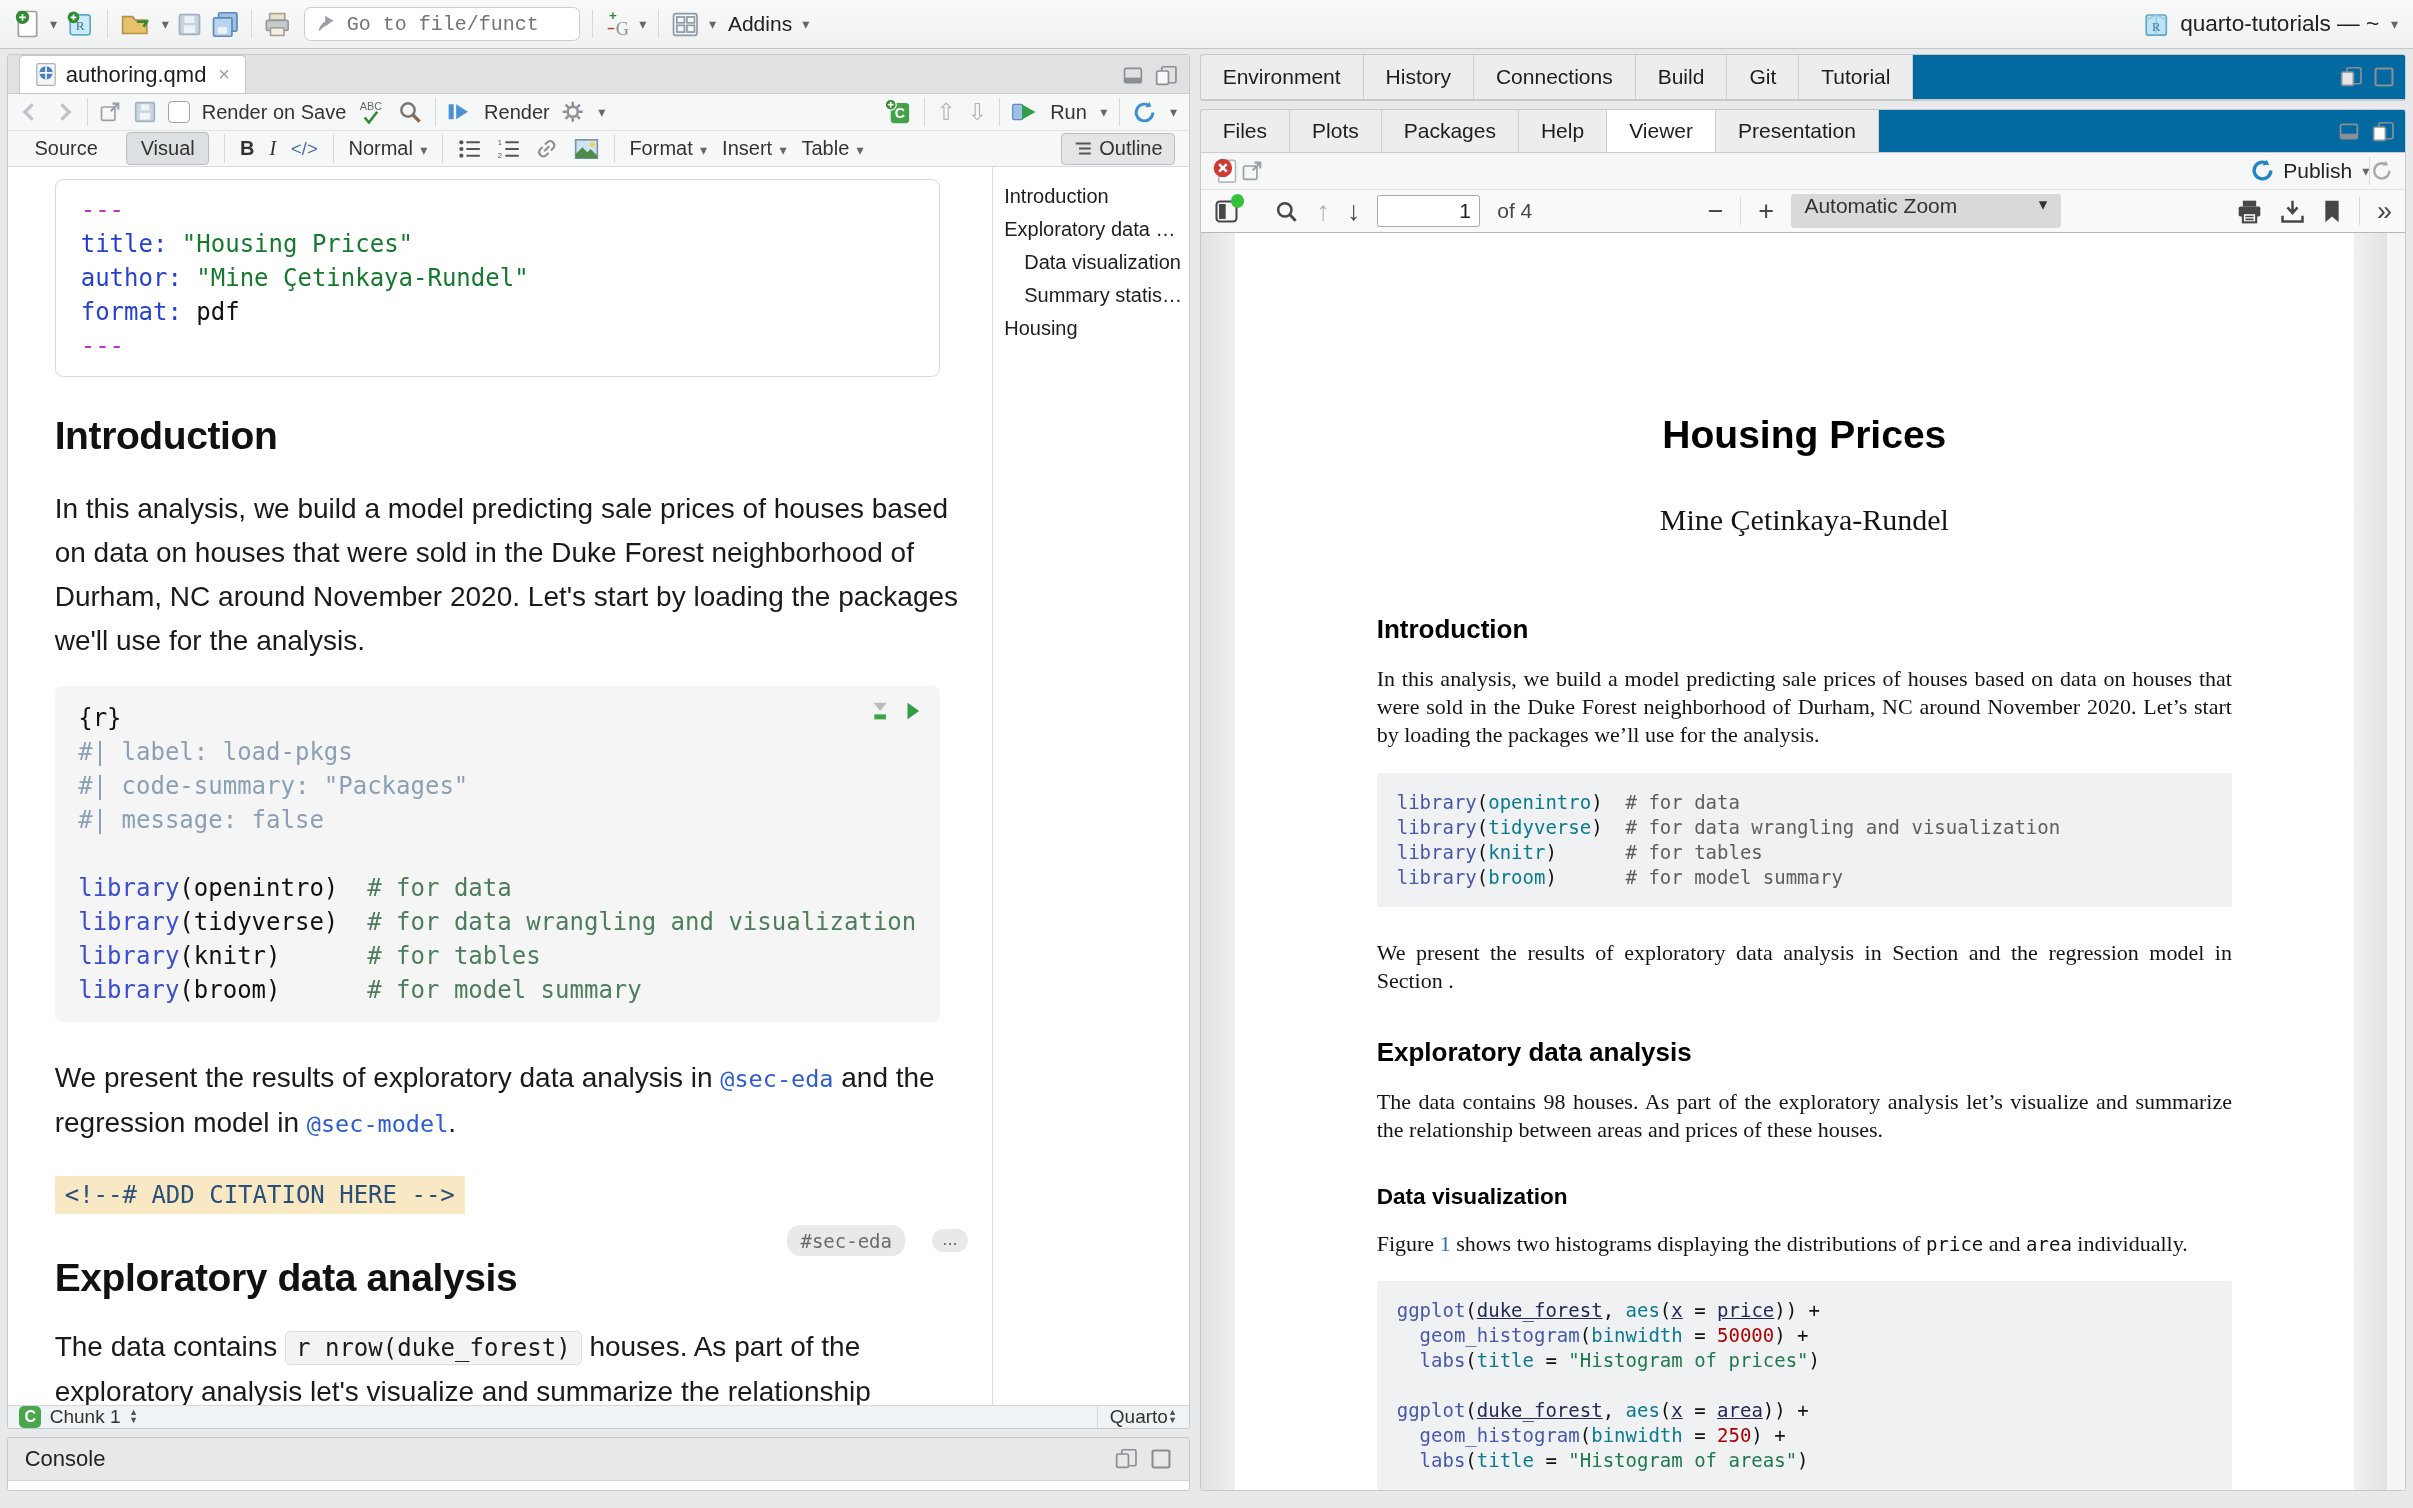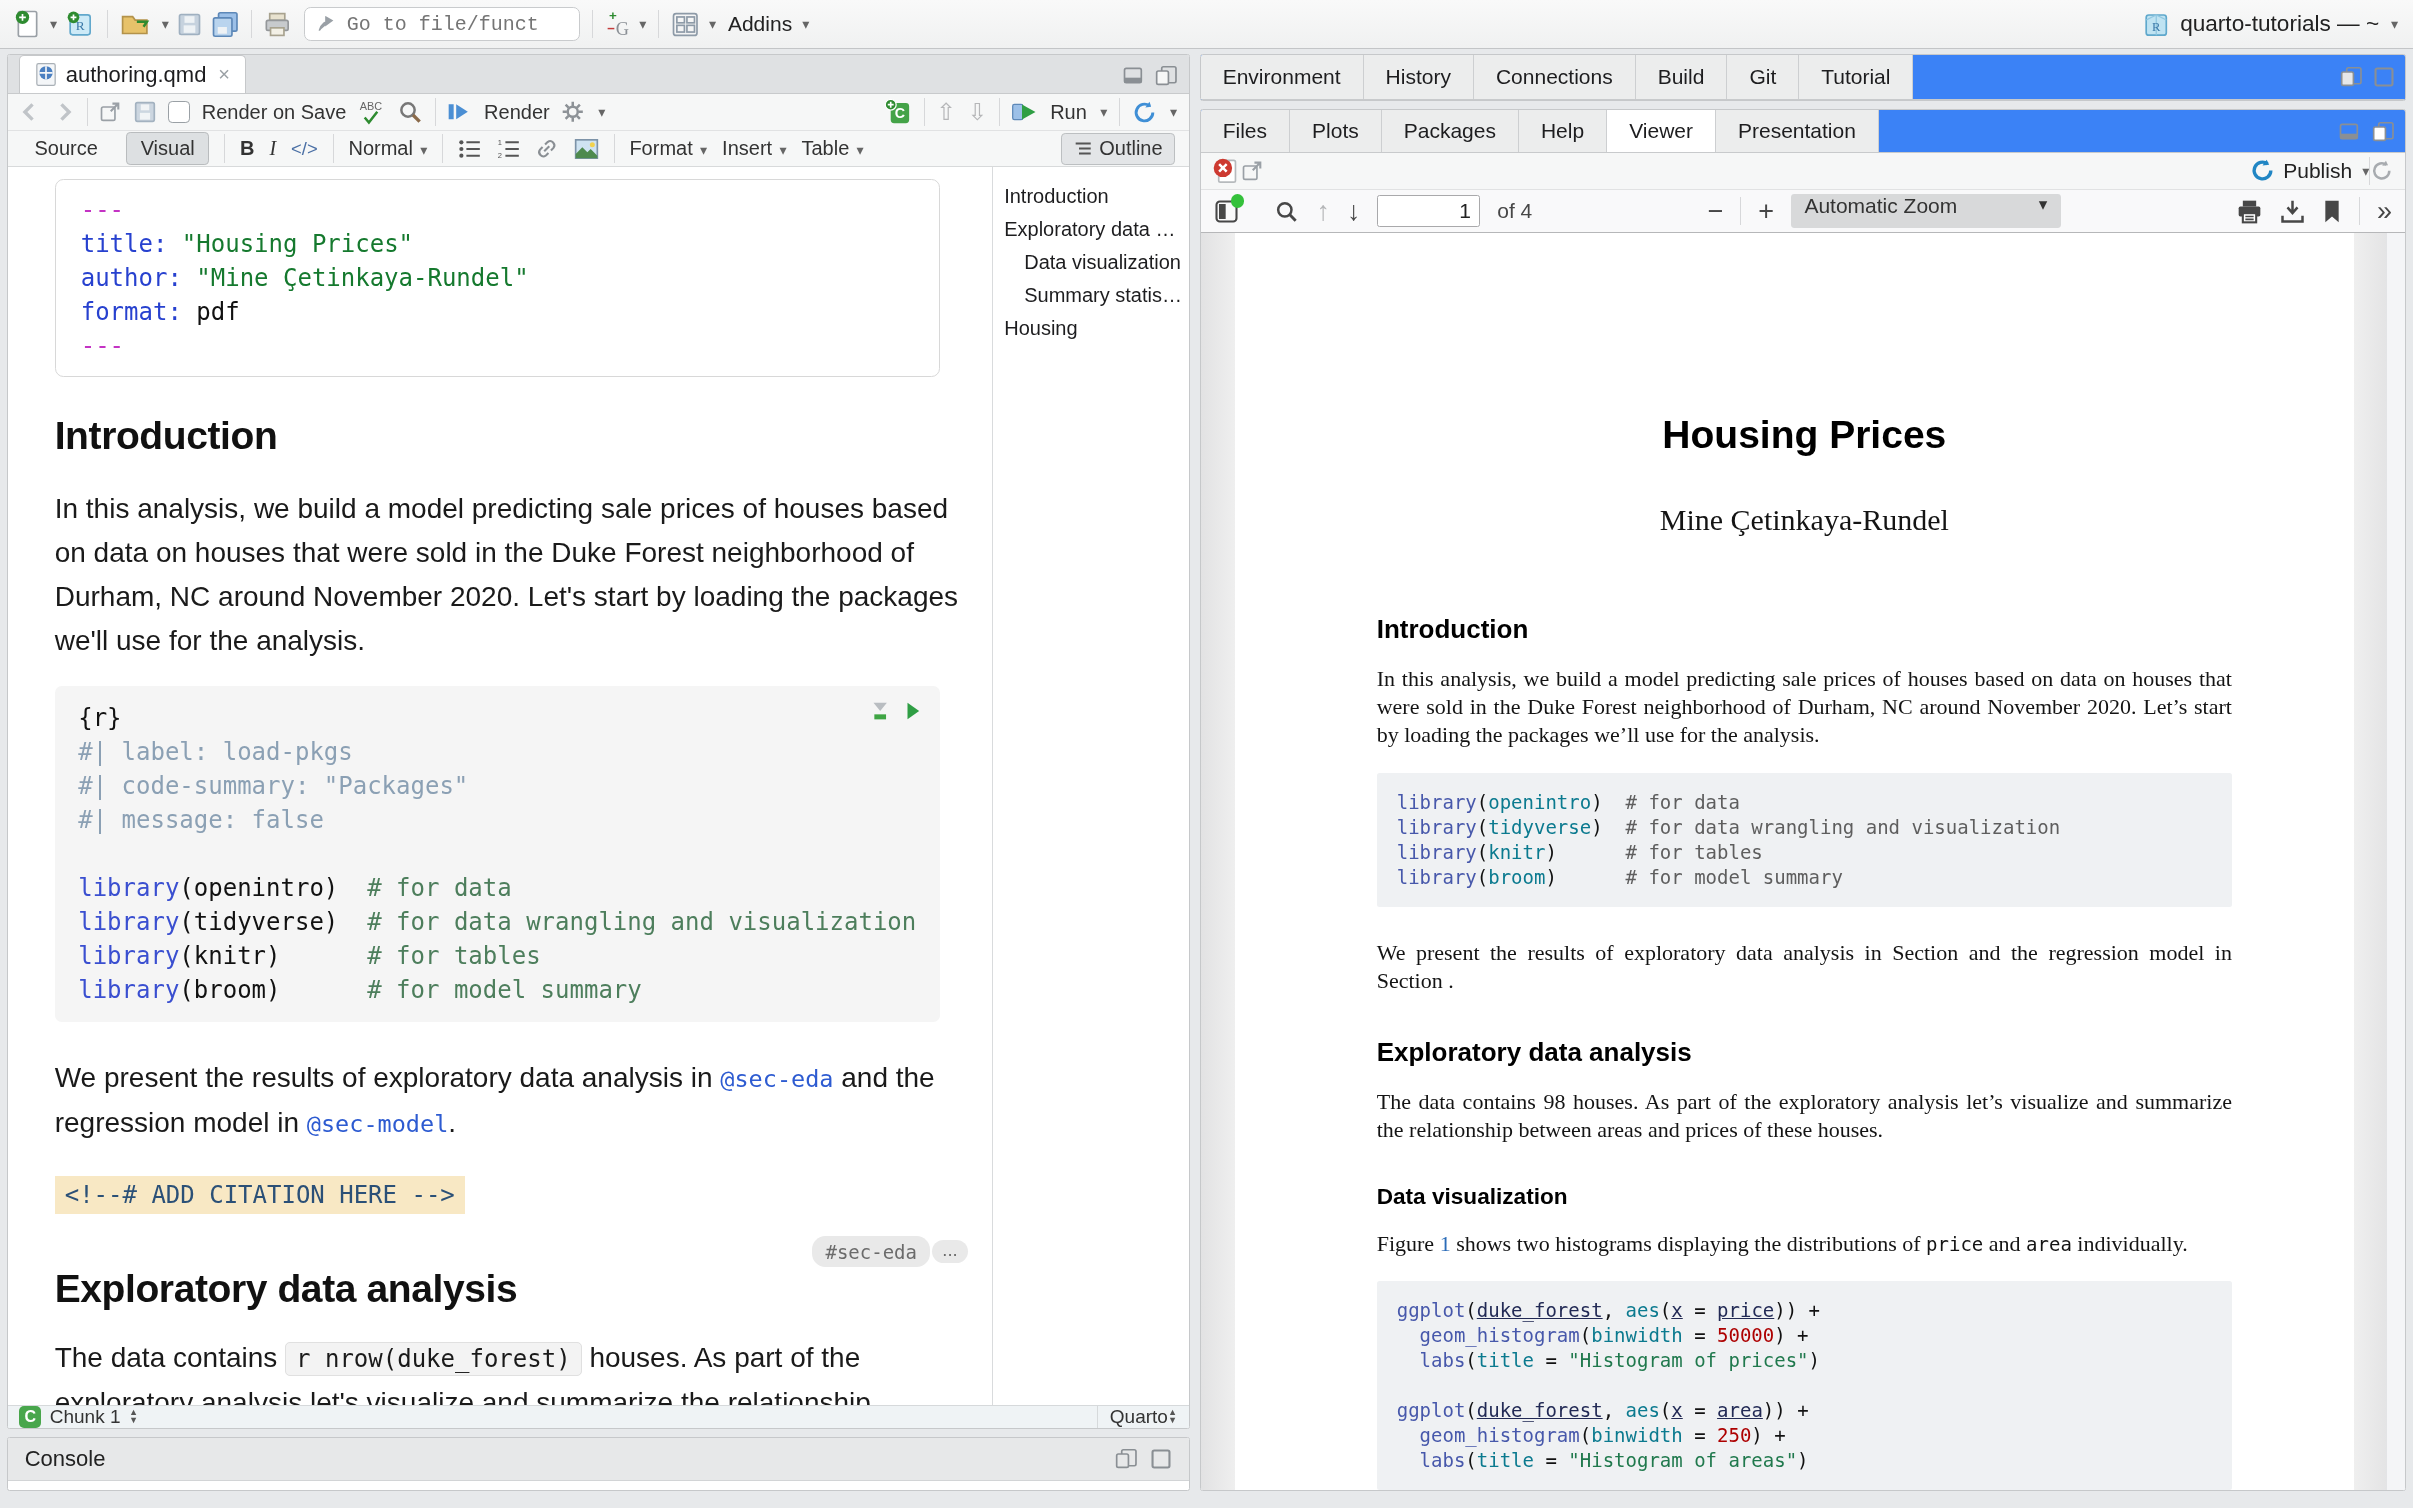--- a/index.html
+++ b/index.html
@@ -21,21 +21,21 @@
   .left-col{width:1183px;display:flex;flex-direction:column;gap:8.4px;}
   .right-col{flex:1;display:flex;flex-direction:column;gap:8.4px;}
   .pane{background:#fff;border:0.8px solid #c6c8ca;border-radius:2.5px;overflow:hidden;}
 
   
   .tabstrip{height:44px;background:#dfe1e3;border-bottom:0.8px solid #c8cacc;display:flex;align-items:flex-end;padding:0 0 0 11.7px;position:relative;}
   .tab{height:37px;display:flex;align-items:center;gap:8.4px;padding:0 15px;background:#fff;border:0.8px solid #c6c8ca;border-bottom:none;border-radius:5px 5px 0 0;font-size:22px;color:#1d1d1f;}
   .tab .close{color:#9aa0a5;font-size:20px;margin-left:3.4px;}
   .strip-icons{position:absolute;right:10px;top:10px;display:flex;gap:10px;}
 
-  .tabstrip2{height:44px;background:#3b82f6;border-bottom:0.8px solid #c8cacc;display:flex;align-items:stretch;position:relative;}
+  .tabstrip2{height:44px;background:#0369a1;border-bottom:0.8px solid #c8cacc;display:flex;align-items:stretch;position:relative;}
   .tab2{display:flex;align-items:center;padding:0 22px;font-size:21px;color:#1d1d1f;border-right:0.8px solid #cdcfd1;background:#eceded;}
   .tab2.first{border-left:none;}
   .tab2.active{background:#fff;font-weight:400;}
 
   
   .ed-toolbar{height:42px;background:#f6f7f7;border-bottom:0.8px solid #e1e2e3;display:flex;align-items:center;gap:11.7px;padding:0 11.7px;font-size:20px;color:#333;}
   .ed-toolbar .lbl{font-size:20px;color:#333;}
   .checkbox{width:20px;height:20px;background:#fff;border:0.8px solid #9aa0a5;border-radius:4.2px;}
   .fmt-toolbar{height:40px;background:#f6f7f7;border-bottom:0.8px solid #d8dadb;display:flex;align-items:center;gap:15px;padding:0 13.4px;font-size:20px;color:#333;}
   .btn-toggle{padding:4.2px 13.4px;border-radius:4.2px;}
@@ -65,21 +65,21 @@
   .ed-h1{font-size:39px;font-weight:bold;color:#111;margin:37px 0 0 0;letter-spacing:-0.4px;}
   .ed-p{font-size:28px;line-height:44px;color:#1a1a1a;margin-top:28.5px;width:905px;}
   .mono-inline{font-family:"DejaVu Sans Mono",monospace;font-size:23.5px;}
   .ref{color:#2d5bd1;}
   .inline-code{font-family:"DejaVu Sans Mono",monospace;font-size:24px;background:#f3f3f3;border:0.8px solid #e0e0e0;border-radius:5px;padding:2px 10px;}
 
   .chunk{position:relative;background:#f5f5f5;border-radius:6.7px;width:885px;box-sizing:border-box;padding:15px 23.5px;font-size:24px;margin-top:23.5px;}
   .chunk-icons{position:absolute;top:13.4px;right:18.4px;display:flex;gap:15px;align-items:center;}
 
   .citation{display:inline-block;margin-top:30px;font-family:"DejaVu Sans Mono",monospace;font-size:24px;color:#2b5077;background:#f8e8c4;padding:5px 10px;}
-  .badge-row{display:flex;justify-content:flex-end;align-items:center;gap:2px;width:913px;margin-top:22px;}
+  .badge-row{display:flex;justify-content:flex-end;align-items:center;gap:27px;width:913px;margin-top:11px;}
   .pill{background:#e9e9e9;border-radius:13.4px;color:#6b6b6b;font-family:"DejaVu Sans Mono",monospace;font-size:19px;padding:4.2px 13.4px;}
   .dots{background:#e9e9e9;border-radius:12.6px;color:#6b6b6b;font-size:18.4px;padding:1.7px 10px 6.7px 10px;line-height:15px;}
 
   
   .statusbar{height:25px;background:#eff3f5;border-top:0.8px solid #d6d9db;display:flex;align-items:center;font-size:19px;color:#333;}
   .sb-left{display:flex;align-items:center;gap:8.4px;padding:0 11.7px;flex:1;}
   .sb-right{display:flex;align-items:center;gap:0;padding:0 11.7px;border-left:0.8px solid #d6d9db;height:100%;}
   .c-ico{width:22px;height:22px;border-radius:5px;background:#48a64c;color:#fff;font-size:16px;font-weight:bold;display:flex;align-items:center;justify-content:center;}
   .updown{display:inline-flex;flex-direction:column;line-height:7.5px;font-size:9.2px;color:#555;}
 

